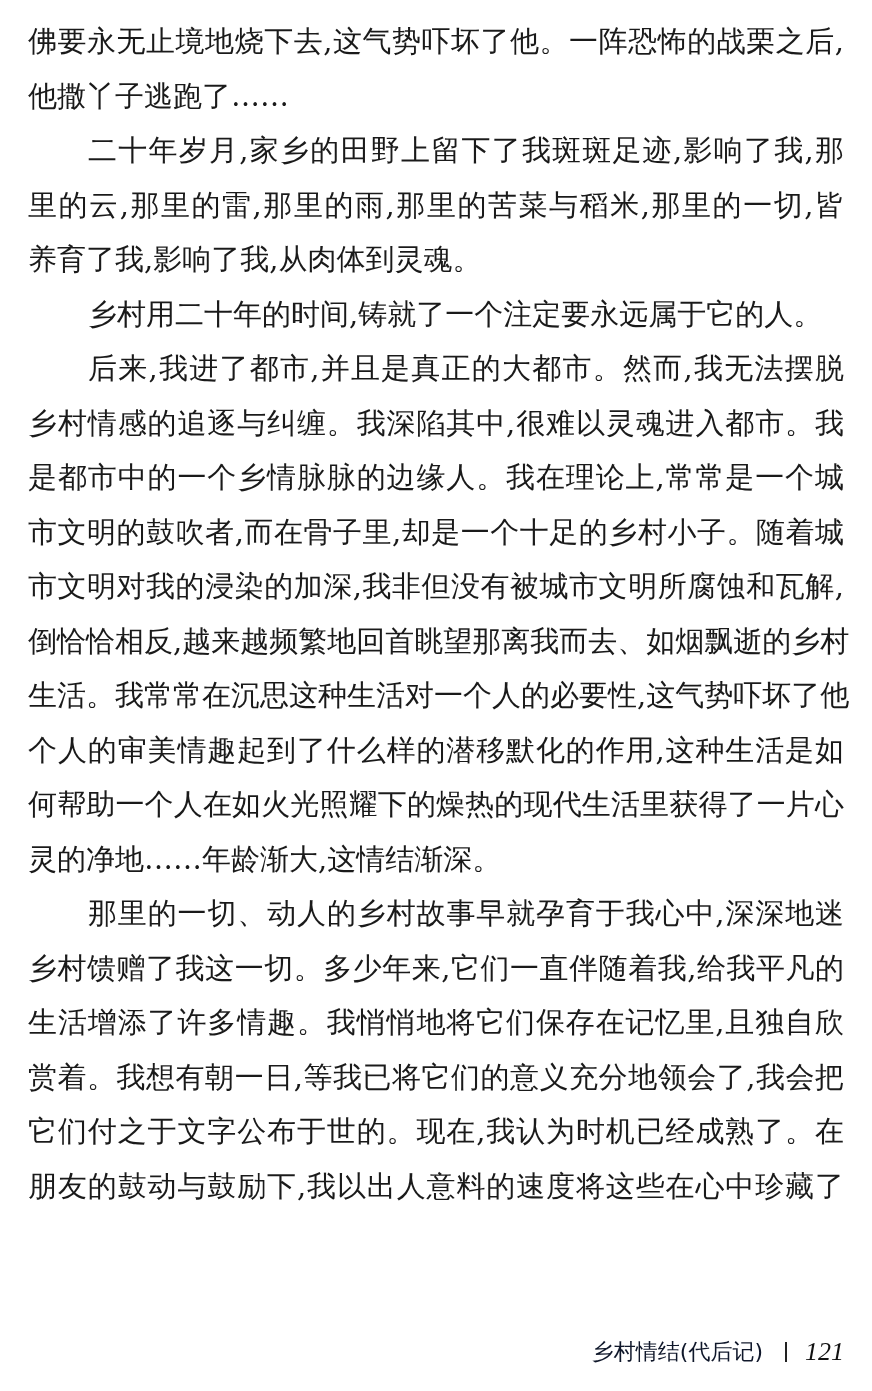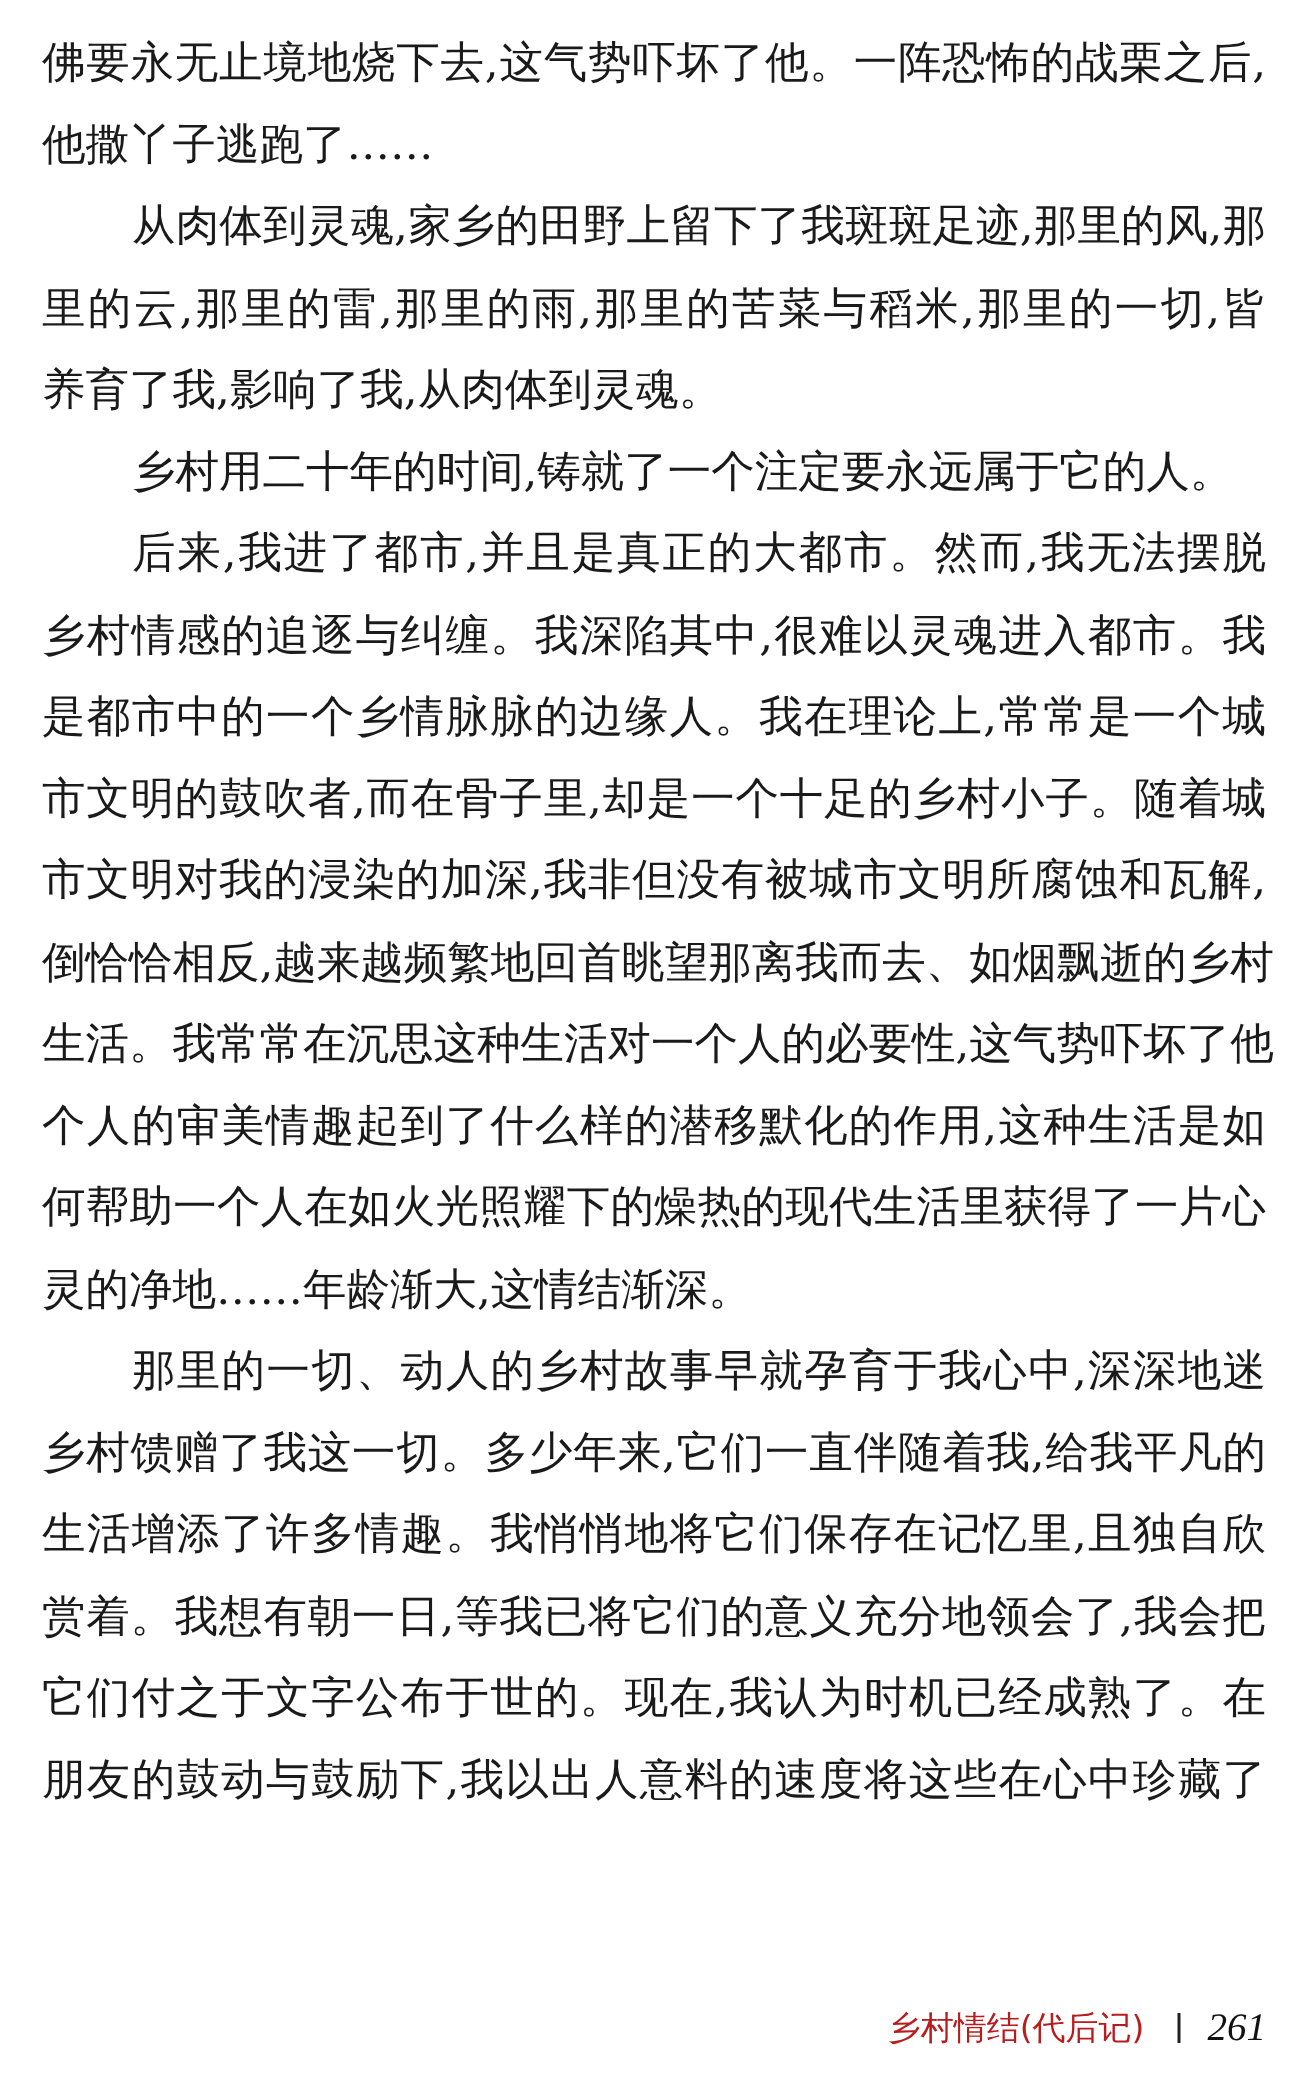--- a/index.html
+++ b/index.html
@@ -49,21 +49,21 @@
       top: 1332px;
       width: 290px;
       height: 40px;
       display: flex;
       align-items: center;
       justify-content: flex-end;
     }
     .running-title {
       font-family: "DejaVu Sans", "Liberation Sans", sans-serif;
       font-size: 22px;
-      color: #b91c1c;
+      color: #0f172a;
       letter-spacing: 0;
     }
     .separator {
       display: inline-block;
       width: 2px;
       height: 20px;
       background: #222;
       margin: 0 18px 0 22px;
     }
     .page-number {
@@ -74,21 +74,21 @@
       margin-right: 6px;
     }
   </style>
 </head>
 <body>
 
 <div class="page">
   <div class="body-text">
     <div class="line">佛要永无止境地烧下去,这气势吓坏了他。一阵恐怖的战栗之后,</div>
     <div class="line last">他撒丫子逃跑了……</div>
-    <div class="line indent">从肉体到灵魂,家乡的田野上留下了我斑斑足迹,那里的风,那</div>
+    <div class="line indent">二十年岁月,家乡的田野上留下了我斑斑足迹,影响了我,那</div>
     <div class="line">里的云,那里的雷,那里的雨,那里的苦菜与稻米,那里的一切,皆</div>
     <div class="line last">养育了我,影响了我,从肉体到灵魂。</div>
     <div class="line indent last">乡村用二十年的时间,铸就了一个注定要永远属于它的人。</div>
     <div class="line indent">后来,我进了都市,并且是真正的大都市。然而,我无法摆脱</div>
     <div class="line">乡村情感的追逐与纠缠。我深陷其中,很难以灵魂进入都市。我</div>
     <div class="line">是都市中的一个乡情脉脉的边缘人。我在理论上,常常是一个城</div>
     <div class="line">市文明的鼓吹者,而在骨子里,却是一个十足的乡村小子。随着城</div>
     <div class="line">市文明对我的浸染的加深,我非但没有被城市文明所腐蚀和瓦解,</div>
     <div class="line">倒恰恰相反,越来越频繁地回首眺望那离我而去、如烟飘逝的乡村</div>
     <div class="line">生活。我常常在沉思这种生活对一个人的必要性,这气势吓坏了他</div>
@@ -99,15 +99,15 @@
     <div class="line">乡村馈赠了我这一切。多少年来,它们一直伴随着我,给我平凡的</div>
     <div class="line">生活增添了许多情趣。我悄悄地将它们保存在记忆里,且独自欣</div>
     <div class="line">赏着。我想有朝一日,等我已将它们的意义充分地领会了,我会把</div>
     <div class="line">它们付之于文字公布于世的。现在,我认为时机已经成熟了。在</div>
     <div class="line">朋友的鼓动与鼓励下,我以出人意料的速度将这些在心中珍藏了</div>
   </div>
 
   <div class="footer">
     <span class="running-title">乡村情结(代后记)</span>
     <span class="separator"></span>
-    <span class="page-number">261</span>
+    <span class="page-number">121</span>
   </div>
 </div>
 
 </body></html>

